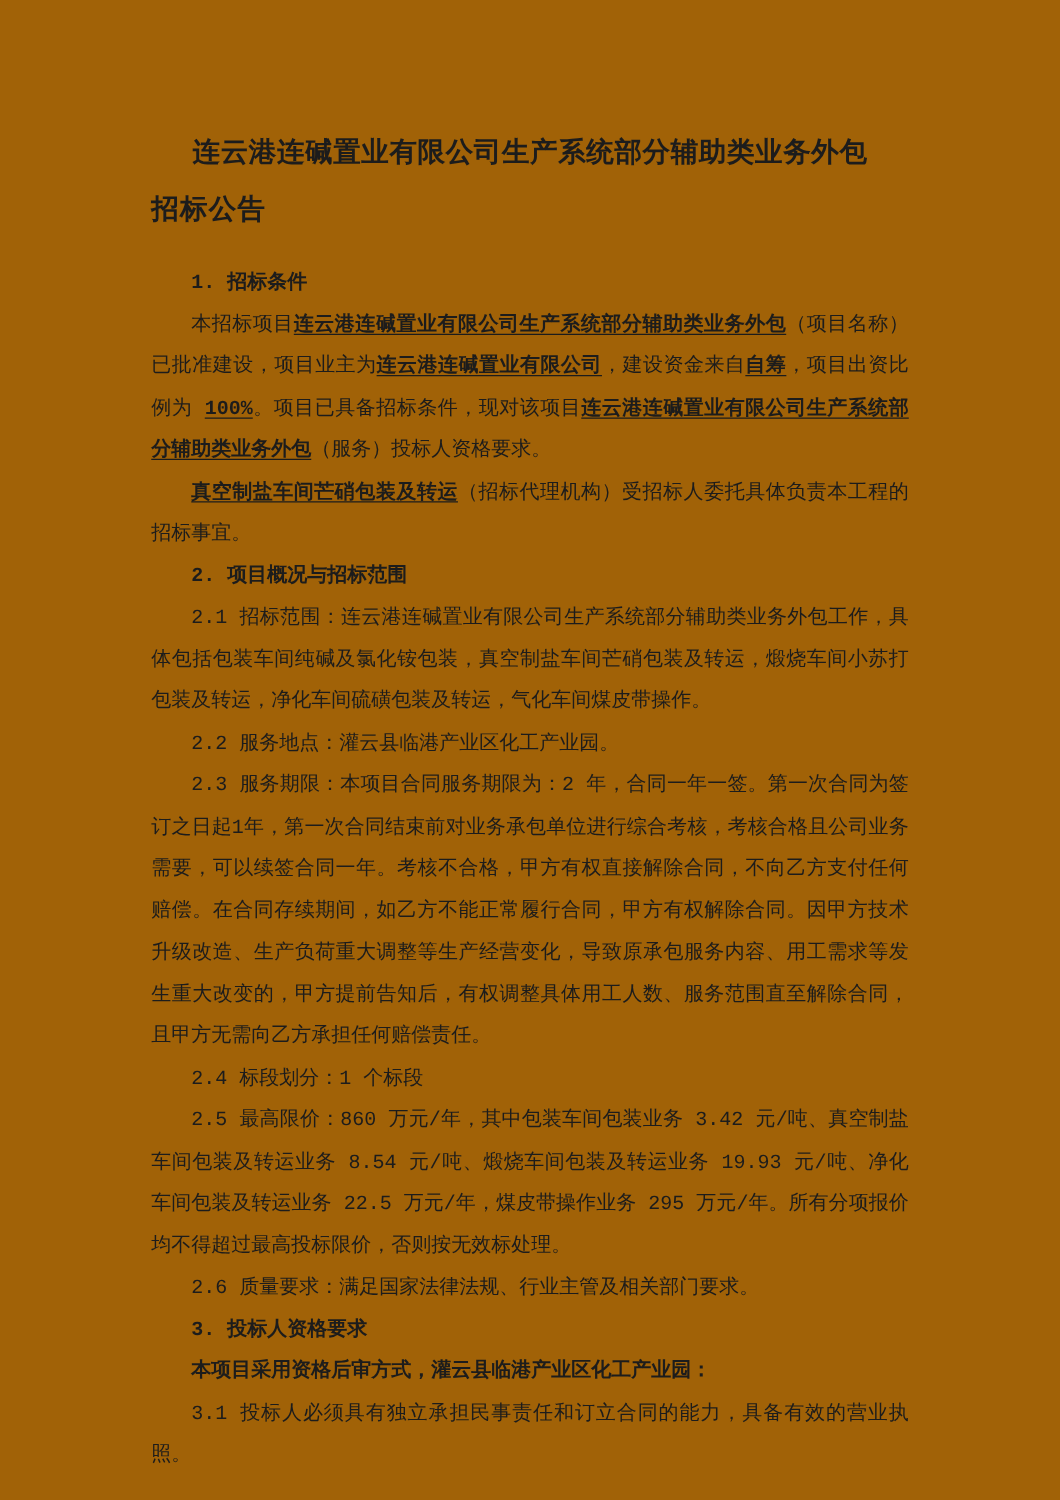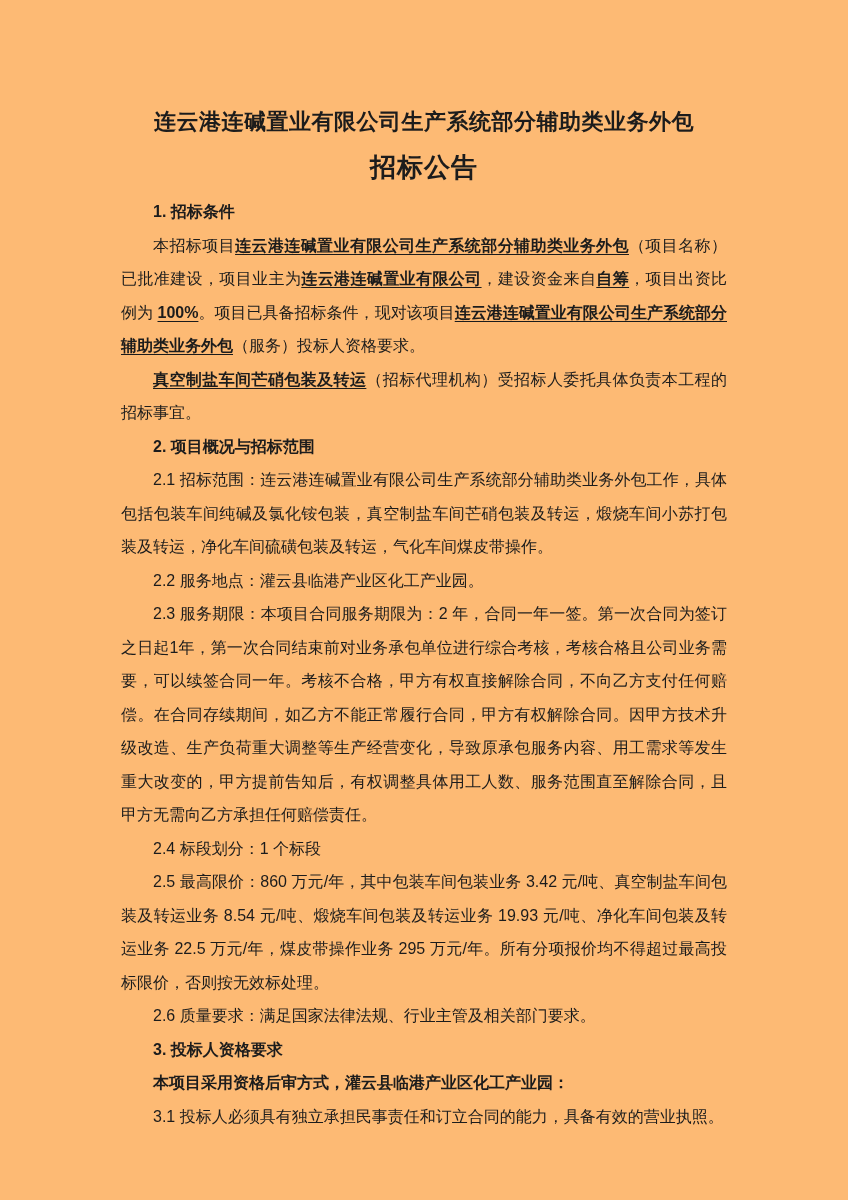--- a/index.html
+++ b/index.html
@@ -6,46 +6,46 @@
     margin: 0;
     padding: 0;
     background: #ffffff;
   }
   .page {
     position: relative;
     width: 848px;
     height: 1200px;
     box-sizing: border-box;
     padding: 107px 121px 0 121px;
-    background: #fdba74;
+    background: #a16207;
     color: #1c1c1c;
     font-family: "Liberation Sans", "DejaVu Sans", sans-serif;
     overflow: hidden;
   }
   .title {
     margin: 0;
     font-size: 22px;
     line-height: 30px;
     font-weight: 700;
     text-align: center;
     letter-spacing: 0.5px;
   }
   .subtitle {
     margin: 15px 0 0 0;
-    font-size: 26px;
+    font-size: 22px;
     line-height: 30px;
     font-weight: 700;
-    text-align: center;
     letter-spacing: 1px;
   }
   .blocks {
-    margin-top: 13px;
+    margin-top: 28px;
     font-size: 16px;
     line-height: 33.5px;
     text-align: justify;
+    font-family: Liberation Mono, monospace;
   }
   .blocks p {
     margin: 0;
     text-indent: 32px;
   }
   p.heading { font-weight: 700; }
   p.para-bold { font-weight: 700; }
   span.bu {
     font-weight: 700;
     text-decoration: underline;

